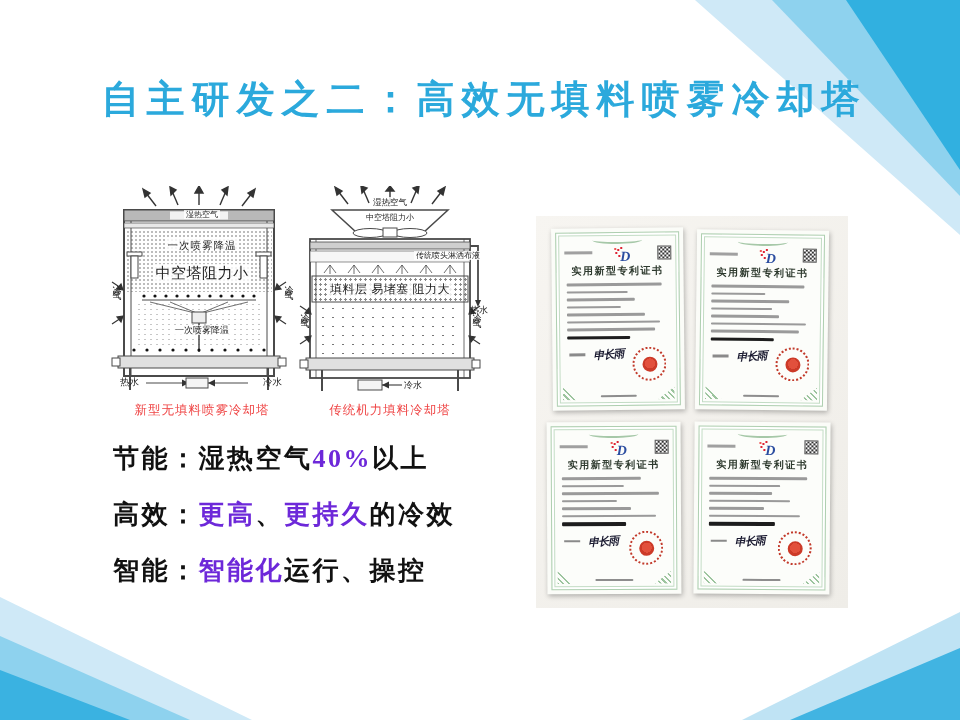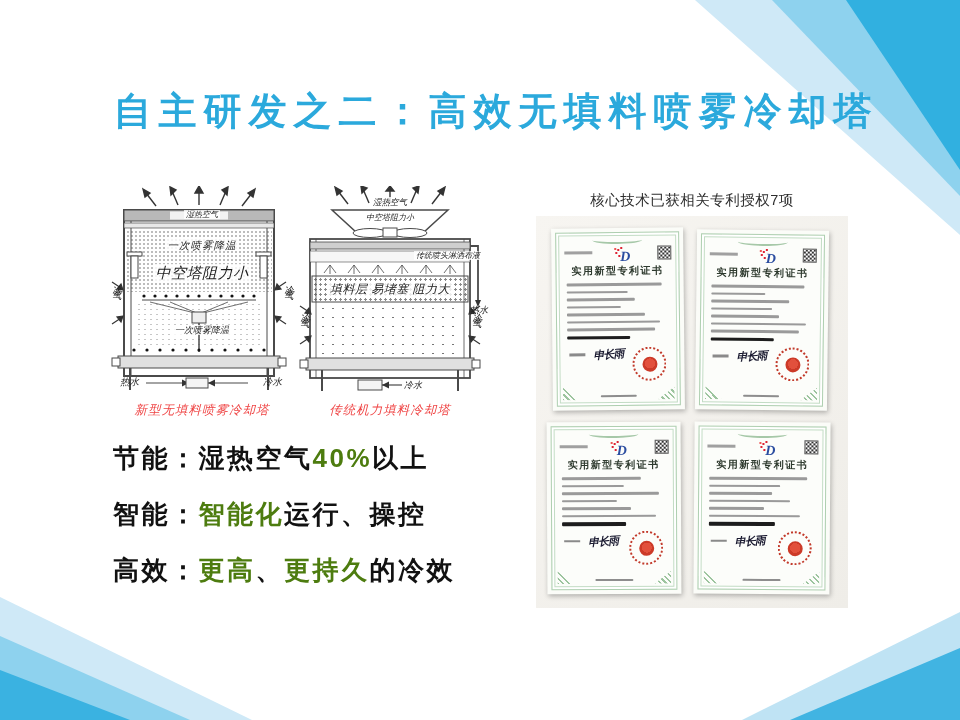--- a/index.html
+++ b/index.html
@@ -9,38 +9,38 @@
   .ribbon{position:absolute;inset:0;pointer-events:none;}
   .tr1{background:#cfe9f7;clip-path:polygon(695px 0,960px 0,960px 235px);}
   .tr2{background:#8ed2ee;clip-path:polygon(772px 0,960px 0,960px 196px);}
   .tr3{background:#31b0e0;clip-path:polygon(846px 0,960px 0,960px 170px);}
   .bl1{background:#cfe9f7;clip-path:polygon(0 597px,0 720px,252px 720px);}
   .bl2{background:#8ed2ee;clip-path:polygon(0 636px,0 720px,190px 720px);}
   .bl3{background:#3ab2e1;clip-path:polygon(0 670px,0 720px,130px 720px);}
   .br1{background:#bfe3f4;clip-path:polygon(960px 612px,960px 720px,742px 720px);}
   .br2{background:#41b4e2;clip-path:polygon(960px 648px,960px 720px,790px 720px);}
   
-  .title{position:absolute;left:90px;top:70px;width:780px;margin:16px;text-align:center;
+  .title{position:absolute;left:90px;top:70px;width:780px;margin:4px;text-align:center;
          font-family:Liberation Mono, monospace;font-weight:bold;
          font-size:38px;letter-spacing:7px;color:#2ba9dc;}
   
   .diagram{position:absolute;width:184px;height:242px;}
   .diag-a{left:110px;top:186px;}
   .diag-b{left:298px;top:186px;}
   .diagram svg{position:absolute;left:0;top:0;}
   .stipple{position:absolute;pointer-events:none;}
   .st-a1{left:16px;top:44px;width:146px;height:62px;
          background-image:radial-gradient(#bdbdbd 0.8px,transparent 0.9px);background-size:4px 4px;}
   .st-a2{left:26px;top:116px;width:126px;height:44px;
          background-image:radial-gradient(#c7c7c7 0.8px,transparent 0.9px);background-size:6px 5px;}
   .st-b1{left:15px;top:91px;width:154px;height:24px;
          background-image:radial-gradient(#8a8a8a 1px,transparent 1.1px);background-size:5px 5px;}
   .st-b2{left:20px;top:118px;width:144px;height:52px;
          background-image:radial-gradient(#767676 1.1px,transparent 1.2px);background-size:10px 9px;}
-  .dlabel{position:absolute;left:0;right:0;text-align:center;color:#1c1c1c;line-height:1.1;font-style:italic;}
+  .dlabel{position:absolute;left:0;right:0;text-align:center;color:#1c1c1c;line-height:1.1;}
   .chip{background:rgba(255,255,255,.82);margin:0 auto;width:max-content;padding:0 2px;}
   .a-damp{top:25px;font-size:8px;}
   .a-l1{top:54px;font-size:10.5px;letter-spacing:1px;}
   .a-l2{top:79px;font-size:15px;letter-spacing:0.5px;}
   .a-l3{top:140px;font-size:9px;}
   .a-hot{left:10px;right:auto;top:191px;font-size:9.5px;}
   .a-cold{left:auto;right:12px;top:191px;font-size:9.5px;}
   .air{writing-mode:vertical-rl;letter-spacing:3px;font-size:9px;top:92px;width:auto;color:#222;}
   .air-l{left:1px;right:auto;}
   .air-r{left:auto;right:1px;}
@@ -90,21 +90,21 @@
   .cert-seal i{display:block;width:15px;height:15px;border-radius:50%;
                background:radial-gradient(circle at 50% 45%,#e2503c 0 5px,#cc3a28 5px 8px);}
   .cert-corner{position:absolute;bottom:5px;width:17px;height:13px;
                background:repeating-linear-gradient(45deg,#9cc49e 0 1.5px,transparent 1.5px 4px);}
   .cert-corner.cl{left:5px;clip-path:polygon(0 0,0 100%,100% 100%);}
   .cert-corner.cr{right:5px;clip-path:polygon(100% 0,100% 100%,0 100%);}
   .bar.date{width:30%;margin:auto auto 8px;background:#8d8d8d;}
   
   .features{position:absolute;left:113px;top:441px;}
   .feat{margin:0 0 21px;font-size:26px;font-weight:bold;letter-spacing:2.5px;color:#111;white-space:nowrap;}
-  .feat .red{color:#4d7c0f;}
+  .feat .red{color:#6d28d9;font-family:Liberation Serif, serif;}
 </style>
 </head>
 <body>
 
 <div class="stage">
 
   <div class="ribbon tr1"></div>
   <div class="ribbon tr2"></div>
   <div class="ribbon tr3"></div>
   <div class="ribbon bl1"></div>
@@ -269,21 +269,20 @@
     <div class="dlabel b-fan"><span class="chip">中空塔阻力小</span></div>
     <div class="dlabel b-distro"><span class="chip">传统喷头淋洒布液</span></div>
     <div class="dlabel b-fill"><span class="chip">填料层 易堵塞 阻力大</span></div>
     <div class="dlabel b-hot">热水</div>
     <div class="dlabel air air-l b-air">冷空气</div>
     <div class="dlabel air air-r b-air">冷空气</div>
     <div class="dlabel b-cold">冷水</div>
     <div class="dlabel dcaption">传统机力填料冷却塔</div>
   </div>
 
-  <p class="patent-caption">核心技术已获相关专利授权7项</p>
   <div class="patent-photo">
 
     <article class="cert c1">
       <div class="cert-inner">
         <div class="cert-wave"></div>
         <div class="cert-head">
           <div class="cert-no"></div>
           <div class="cert-logo"><span class="logo-d">D</span><i class="logo-dots"></i></div>
           <div class="cert-qr"></div>
         </div>
@@ -394,17 +393,17 @@
         <div class="cert-corner cl"></div>
         <div class="cert-corner cr"></div>
         <div class="bar date"></div>
       </div>
     </article>
 
   </div>
 
   <div class="features">
     <p class="feat"><span>节能：湿热空气</span><span class="red">40%</span><span>以上</span></p>
+    <p class="feat"><span>高效：</span><span class="red">更高</span><span>、</span><span class="red">更持久</span><span>的冷效</span></p>
     <p class="feat"><span>智能：</span><span class="red">智能化</span><span>运行、操控</span></p>
-    <p class="feat"><span>高效：</span><span class="red">更高</span><span>、</span><span class="red">更持久</span><span>的冷效</span></p>
   </div>
 
 </div>
 
 </body></html>

